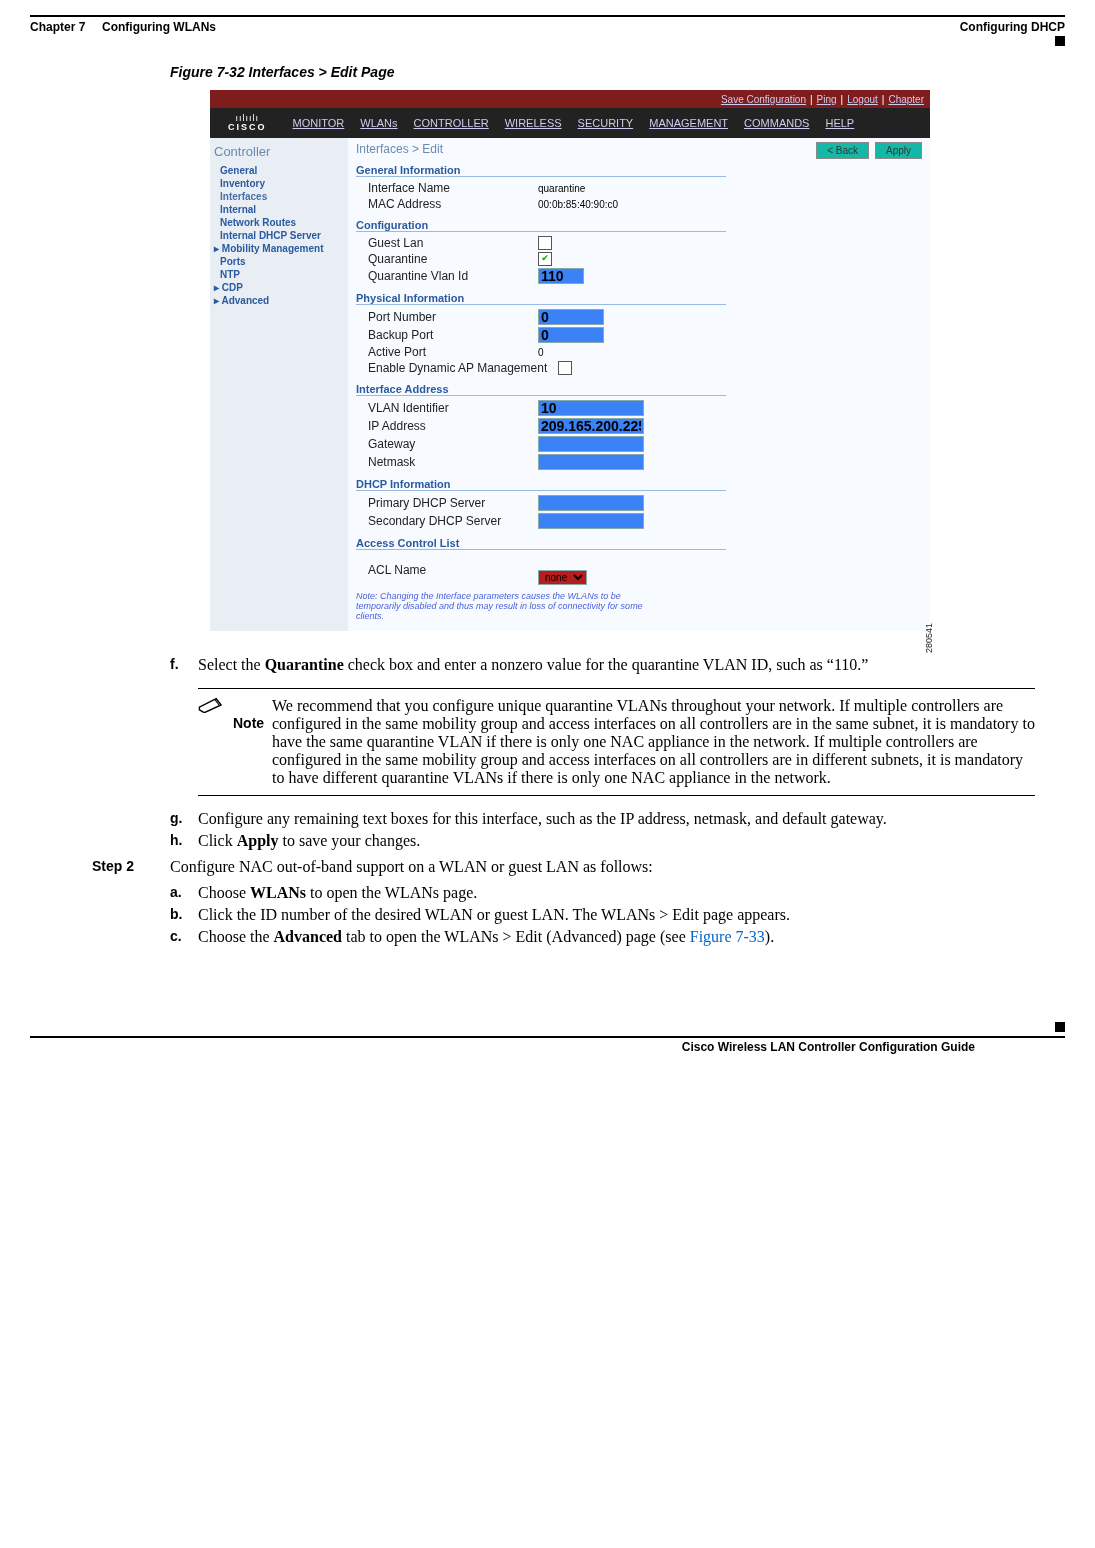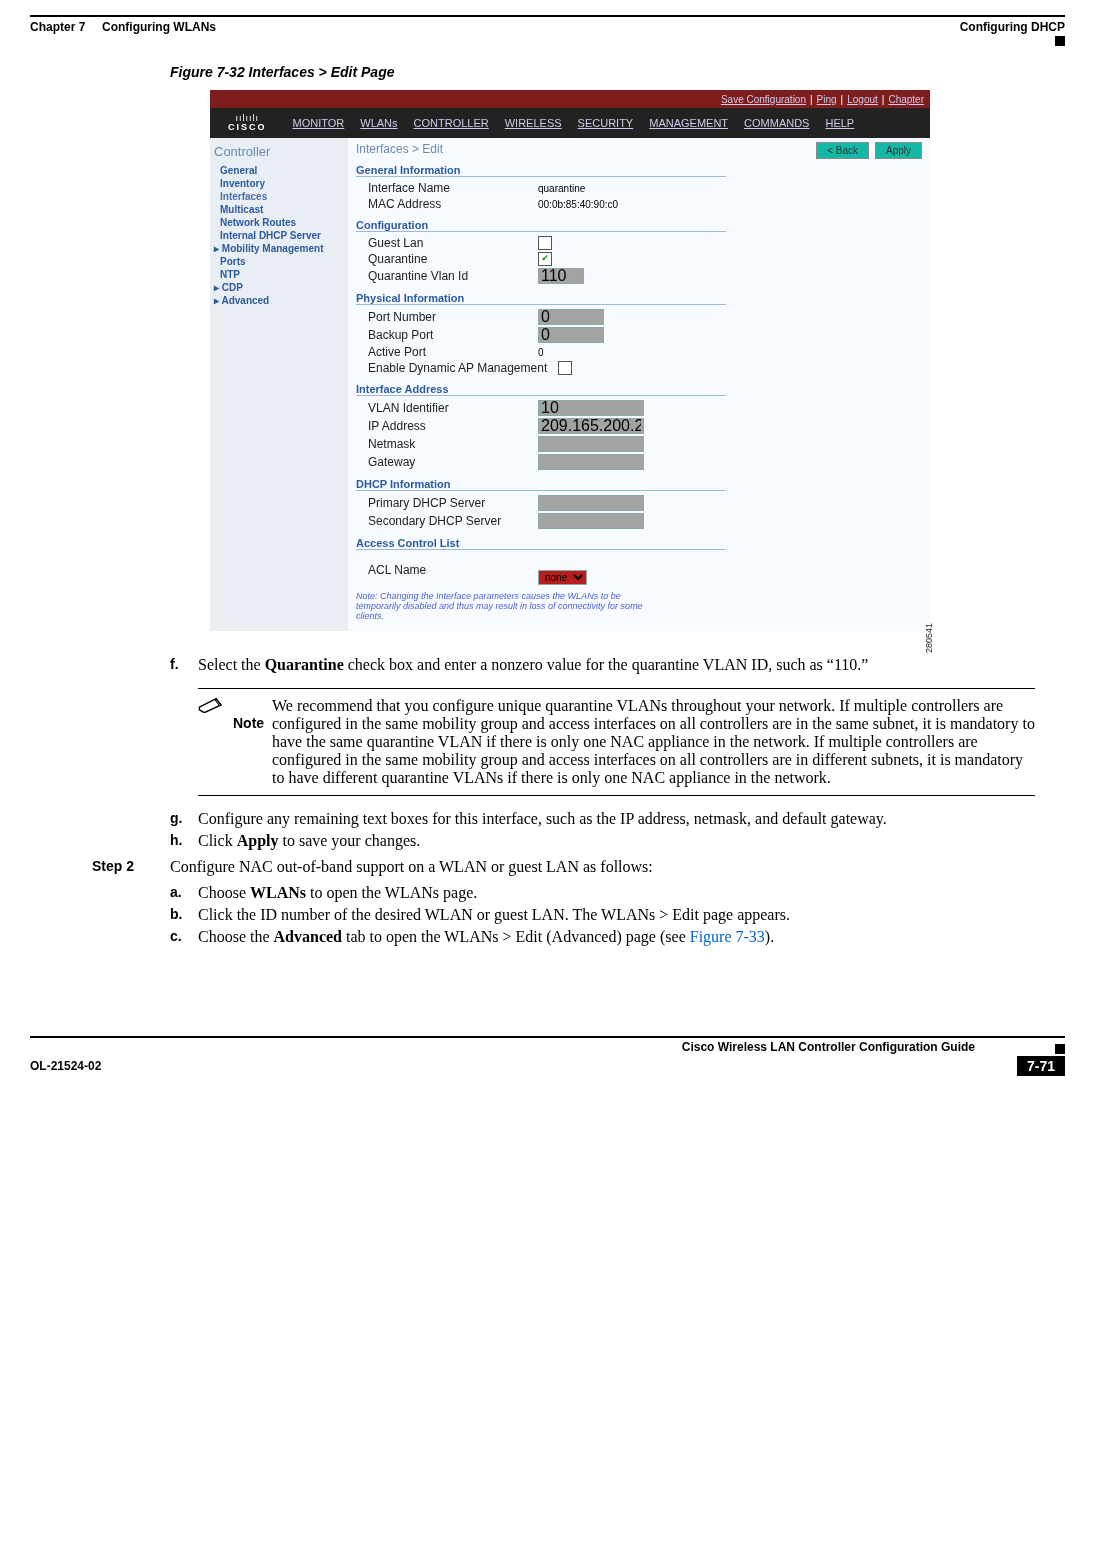--- a/index.html
+++ b/index.html
@@ -23,21 +23,21 @@
   .ss-nav-item { color:#2a5aa0; font-size:10px; margin:2px 0 2px 6px; }
   .ss-nav-item.bold { font-weight:bold; }
   .ss-main { flex:1; background:#f7fbff; padding:4px 8px 8px 8px; position:relative; }
   .ss-page-title { color:#6a8ab0; font-size:12px; margin-bottom:6px; }
   .ss-buttons { position:absolute; top:4px; right:8px; display:flex; gap:6px; }
   .ss-button { border:1px solid #8a8a8a; background:#14b8a6; padding:2px 10px; font-size:10px; color:#333; }
   .ss-section { color:#2a5aa0; font-weight:bold; font-size:11px; border-bottom:1px solid #9abbdd; margin:8px 0 4px 0; width:370px; }
   .ss-row { display:flex; align-items:center; margin:2px 0 2px 12px; }
   .ss-label { width:170px; font-size:12px; color:#222; }
   .ss-val { font-size:10px; }
-  .ss-input { border:1px solid #8aa; background:#a3a3a3; height:14px; font-size:16px; padding:0 2px; }
+  .ss-input { border:1px solid #8aa; background:#3b82f6; height:14px; font-size:14px; padding:0 2px;font-weight:bold; }
   .ss-check { width:12px; height:12px; border:1px solid #555; display:inline-block; background:#fff; font-size:9px; line-height:11px; text-align:center; color:#0a0; }
   .ss-select { border:1px solid #8aa; background:#b91c1c; font-size:10px; padding:0 2px;margin-top:16px; }
   .ss-note { color:#4a5fdc; font-style:italic; font-size:9px; width:300px; margin:6px 0 2px 0; }
   .ss-sidecaption { position:absolute; right:-4px; bottom:8px; transform:rotate(-90deg); transform-origin:right bottom; font-size:9px; font-family:Arial; color:#222; }
 
   .li-row { display:flex; margin:4px 0; }
   .li-mark { width:28px; font-weight:bold; font-family:Arial,sans-serif; font-size:14px; }
   .li-body { flex:1; }
   .bold { font-weight:bold; }
   .note-block { display:flex; margin:14px 0 14px 28px; border-top:1px solid #000; border-bottom:1px solid #000; padding:8px 0 8px 0; }
@@ -102,21 +102,21 @@
         <a>MANAGEMENT</a>
         <a>COMMANDS</a>
         <a>HELP</a>
       </div>
       <div class="ss-body">
         <div class="ss-nav">
           <div class="ss-nav-title">Controller</div>
           <div class="ss-nav-item bold">General</div>
           <div class="ss-nav-item bold">Inventory</div>
           <div class="ss-nav-item bold" style="color:#4a6fa8;">Interfaces</div>
-          <div class="ss-nav-item bold">Multicast</div>
+          <div class="ss-nav-item bold">Internal</div>
           <div class="ss-nav-item bold">Network Routes</div>
           <div class="ss-nav-item bold">Internal DHCP Server</div>
           <div class="ss-nav-item bold" style="margin-left:0;">▸ <span>Mobility Management</span></div>
           <div class="ss-nav-item bold">Ports</div>
           <div class="ss-nav-item bold">NTP</div>
           <div class="ss-nav-item bold" style="margin-left:0;">▸ <span>CDP</span></div>
           <div class="ss-nav-item bold" style="margin-left:0;">▸ <span>Advanced</span></div>
         </div>
         <div class="ss-main">
           <div class="ss-page-title">Interfaces &gt; Edit</div>
@@ -170,25 +170,25 @@
           <div class="ss-section">Interface Address</div>
           <div class="ss-row">
               <div class="ss-label">VLAN Identifier</div>
               <input class="ss-input" style="width: 100px;" value="10">
             </div>
           <div class="ss-row">
               <div class="ss-label">IP Address</div>
               <input class="ss-input" style="width: 100px;" value="209.165.200.225">
             </div>
           <div class="ss-row">
+              <div class="ss-label">Gateway</div>
+              <input class="ss-input" style="width: 100px;">
+            </div>
+          <div class="ss-row">
               <div class="ss-label">Netmask</div>
-              <input class="ss-input" style="width: 100px;">
-            </div>
-          <div class="ss-row">
-              <div class="ss-label">Gateway</div>
               <input class="ss-input" style="width: 100px;">
             </div>
 
           <div class="ss-section">DHCP Information</div>
           <div class="ss-row">
               <div class="ss-label">Primary DHCP Server</div>
               <input class="ss-input" style="width: 100px;">
             </div>
           <div class="ss-row">
               <div class="ss-label">Secondary DHCP Server</div>
@@ -265,17 +265,13 @@
 </div>
 
 <div class="footer-wrap">
   <div class="end-decoration">
       <span class="end-sq"></span>
     </div>
   <div class="footer-line"></div>
   <div class="footer-top">
     <span>Cisco Wireless LAN Controller Configuration Guide</span>
   </div>
-  <div class="footer-bot">
-    <span>OL-21524-02</span>
-    <span class="page-num-box">7-71</span>
-  </div>
 </div>
 
 </body></html>

